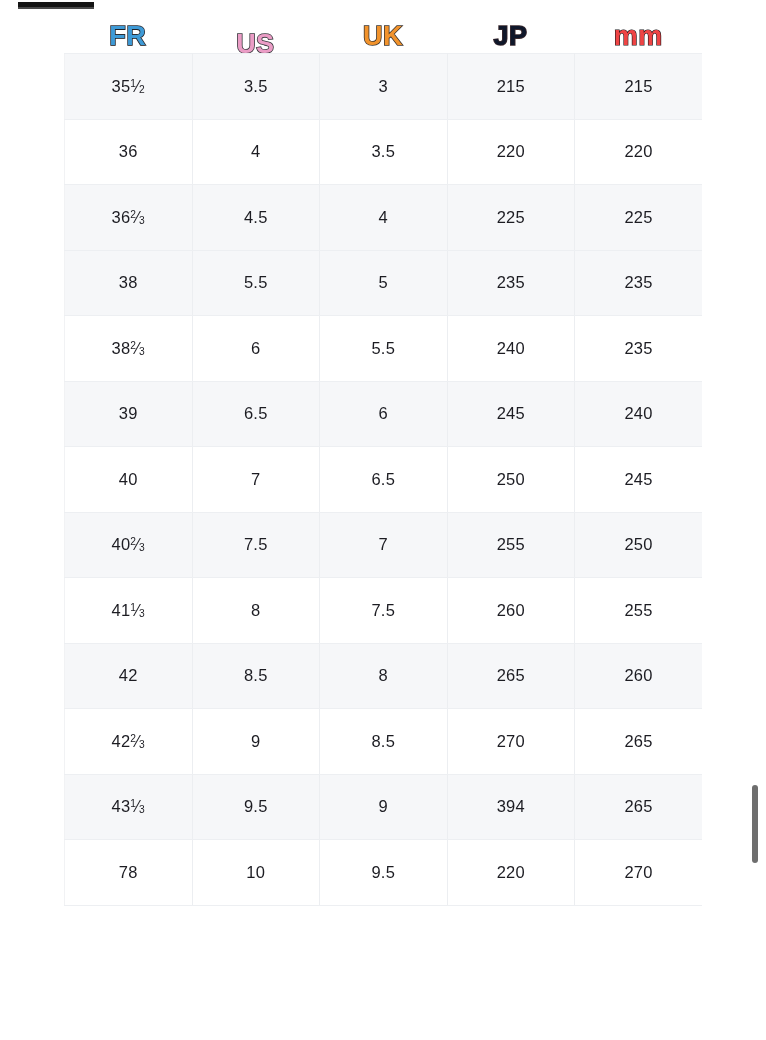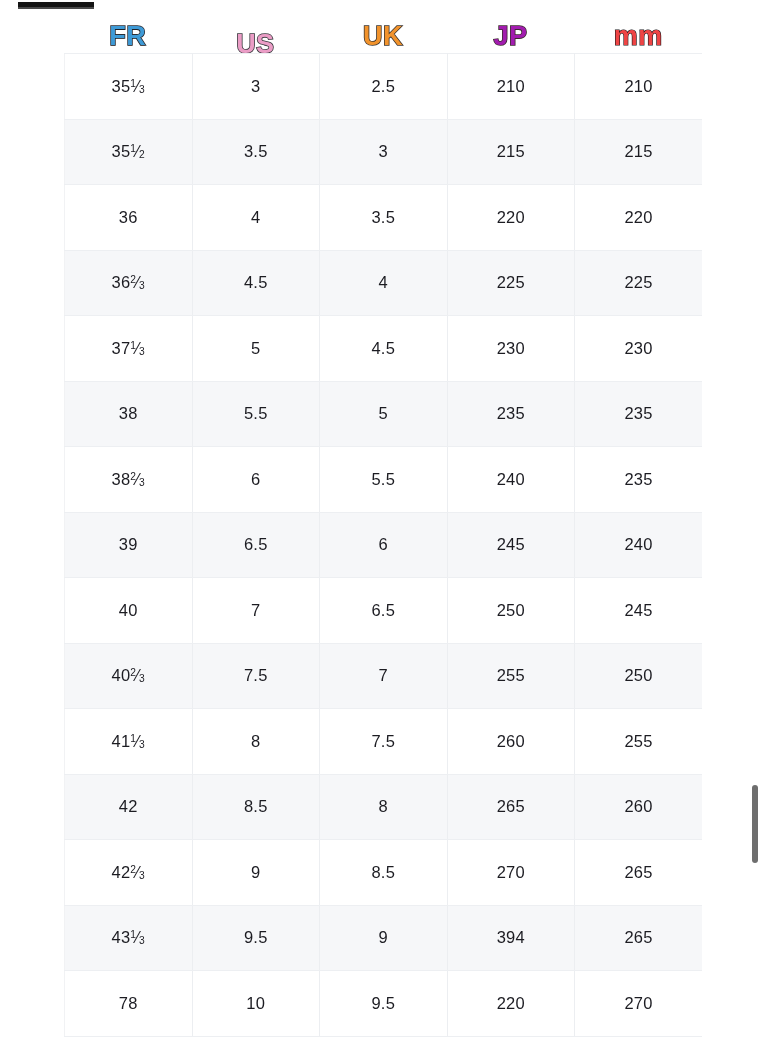--- a/index.html
+++ b/index.html
@@ -168,33 +168,26 @@
 </head>
 <body>
 
 <div id="top-bar-fragment"></div>
 <div id="top-bar-fragment-2"></div>
 
 <div id="size-header">
     <div class="header-cell hc-fr" style="color: rgb(62, 154, 214);">FR</div>
     <div class="header-cell hc-us" style="color: rgb(235, 157, 198);">US</div>
     <div class="header-cell hc-uk" style="color: rgb(242, 147, 44);">UK</div>
-    <div class="header-cell hc-jp" style="color: #a21caf;">JP</div>
+    <div class="header-cell hc-jp" style="color: #0f172a;">JP</div>
     <div class="header-cell hc-mm" style="color: #ef4444;">mm</div>
   </div>
 
 <table id="size-table">
   <tbody>
-      <tr class="row-odd">
-        <td>35<span class="frac"><sup>1</sup><span class="slash">⁄</span><sub>3</sub></span></td>
-        <td>3</td>
-        <td>2.5</td>
-        <td>210</td>
-        <td>210</td>
-      </tr>
       <tr class="row-even">
         <td>35<span class="frac"><sup>1</sup><span class="slash">⁄</span><sub>2</sub></span></td>
         <td>3.5</td>
         <td>3</td>
         <td>215</td>
         <td>215</td>
       </tr>
       <tr class="row-odd">
         <td>36</td>
         <td>4</td>
@@ -202,27 +195,20 @@
         <td>220</td>
         <td>220</td>
       </tr>
       <tr class="row-even">
         <td>36<span class="frac"><sup>2</sup><span class="slash">⁄</span><sub>3</sub></span></td>
         <td>4.5</td>
         <td>4</td>
         <td>225</td>
         <td>225</td>
       </tr>
-      <tr class="row-odd">
-        <td>37<span class="frac"><sup>1</sup><span class="slash">⁄</span><sub>3</sub></span></td>
-        <td>5</td>
-        <td>4.5</td>
-        <td>230</td>
-        <td>230</td>
-      </tr>
       <tr class="row-even">
         <td>38</td>
         <td>5.5</td>
         <td>5</td>
         <td>235</td>
         <td>235</td>
       </tr>
       <tr class="row-odd">
         <td>38<span class="frac"><sup>2</sup><span class="slash">⁄</span><sub>3</sub></span></td>
         <td>6</td>

